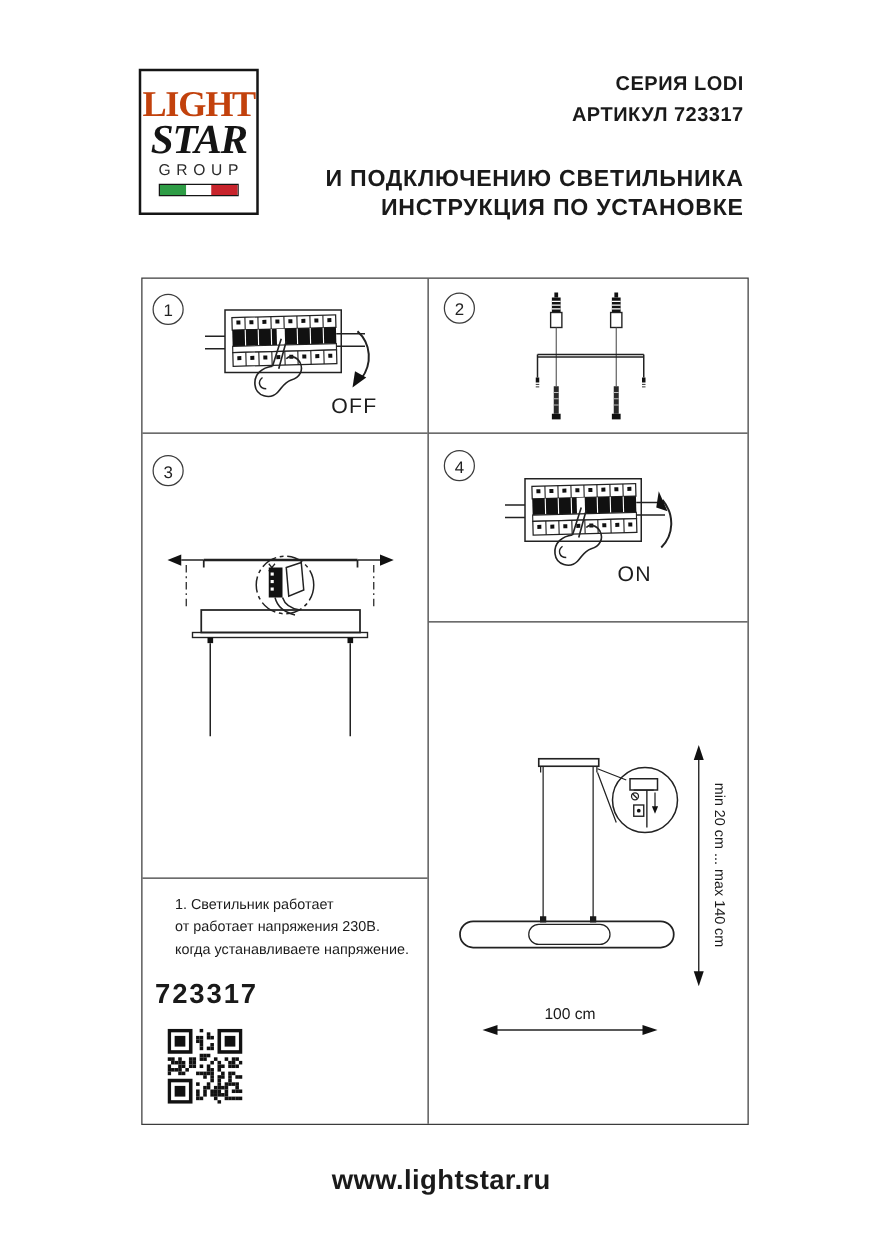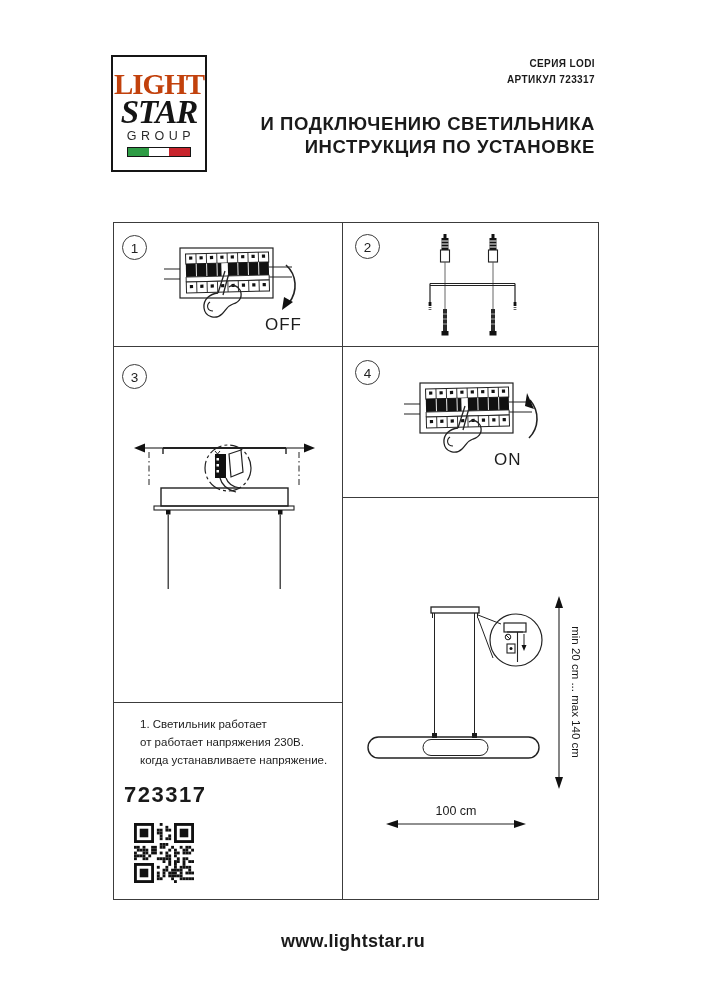--- a/index.html
+++ b/index.html
@@ -9,38 +9,38 @@
 
   
   .logo-box{left:111px;top:55px;width:96px;height:117px;border:2px solid #151515;
             text-align:center;box-sizing:border-box;padding-top:15px;}
   .logo-l1{font-family:"Liberation Serif",serif;font-weight:bold;font-size:29px;line-height:.88;letter-spacing:-1px;color:#c2410c;}
   .logo-l2{font-family:"Liberation Serif",serif;font-weight:bold;font-size:33px;line-height:.9;letter-spacing:-1px;color:#141414;font-style:italic;}
   .logo-l3{font-size:12.5px;letter-spacing:4.5px;color:#2b2b2b;margin-top:2px;margin-left:4px;}
   .logo-flag{width:62px;height:8px;border:1px solid #151515;margin:4px auto 0;display:flex;}
   .logo-flag div{flex:1;height:100%;}
   .hdr-right{right:111px;top:56px;text-align:right;}
-  .hdr-series{font-size:10px;font-weight:bold;line-height:1.55;letter-spacing:.4px;}
+  .hdr-series{font-size:16px;font-weight:bold;line-height:1.55;letter-spacing:.4px;}
   .hdr-title{margin-top:25px;font-size:18.5px;font-weight:bold;line-height:1.25;letter-spacing:.6px;}
 
   
   .grid{left:113px;top:222px;width:484px;height:676px;border:1.4px solid #3c3c3c;box-sizing:content-box;}
   .gline{position:absolute;background:#3c3c3c;}
   .panel{position:absolute;}
   .badge{position:absolute;width:25px;height:25px;border:1.4px solid #3c3c3c;border-radius:50%;
          text-align:center;line-height:25px;font-size:13.5px;color:#222;box-sizing:border-box;}
   svg{display:block;}
   .ink{stroke:#222;fill:none;}
   .switch-label{position:absolute;font-size:17px;color:#1d1d1d;letter-spacing:1px;}
 
   
   .notes-text{position:absolute;left:26px;top:14px;font-size:11.5px;line-height:1.55;color:#1c1c1c;}
   .notes-article{position:absolute;left:10px;top:80px;font-size:22px;font-weight:bold;letter-spacing:1.5px;}
   .qr{position:absolute;left:20px;top:121px;}
-  .footer{left:0;top:931px;width:706px;text-align:center;font-size:18px;font-weight:bold;letter-spacing:.3px;}
+  .footer{left:0;top:931px;width:706px;text-align:center;font-size:22px;font-weight:bold;letter-spacing:.3px;}
 </style>
 </head>
 <body>
 
 <div class="sheet">
 
   <div class="abs logo-box">
     <div class="logo-l1">LIGHT</div>
     <div class="logo-l2">STAR</div>
     <div class="logo-l3">GROUP</div>

